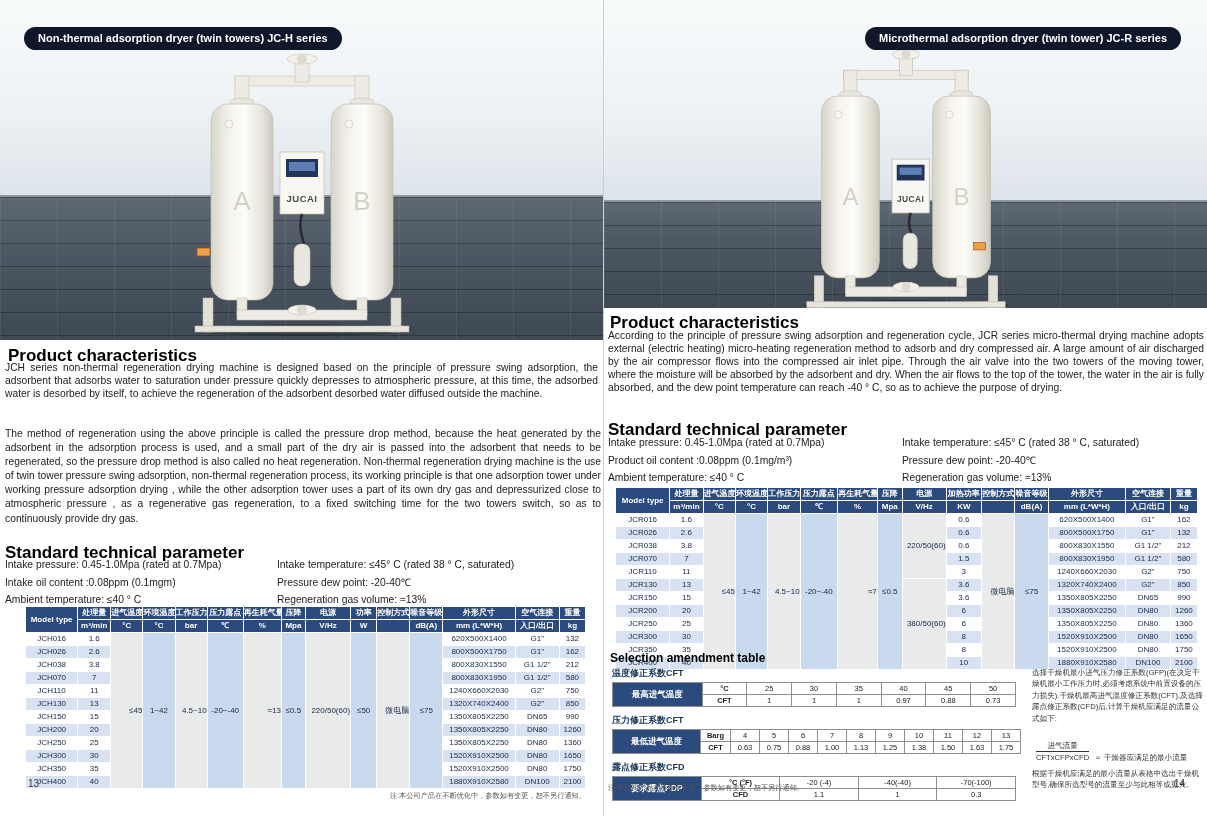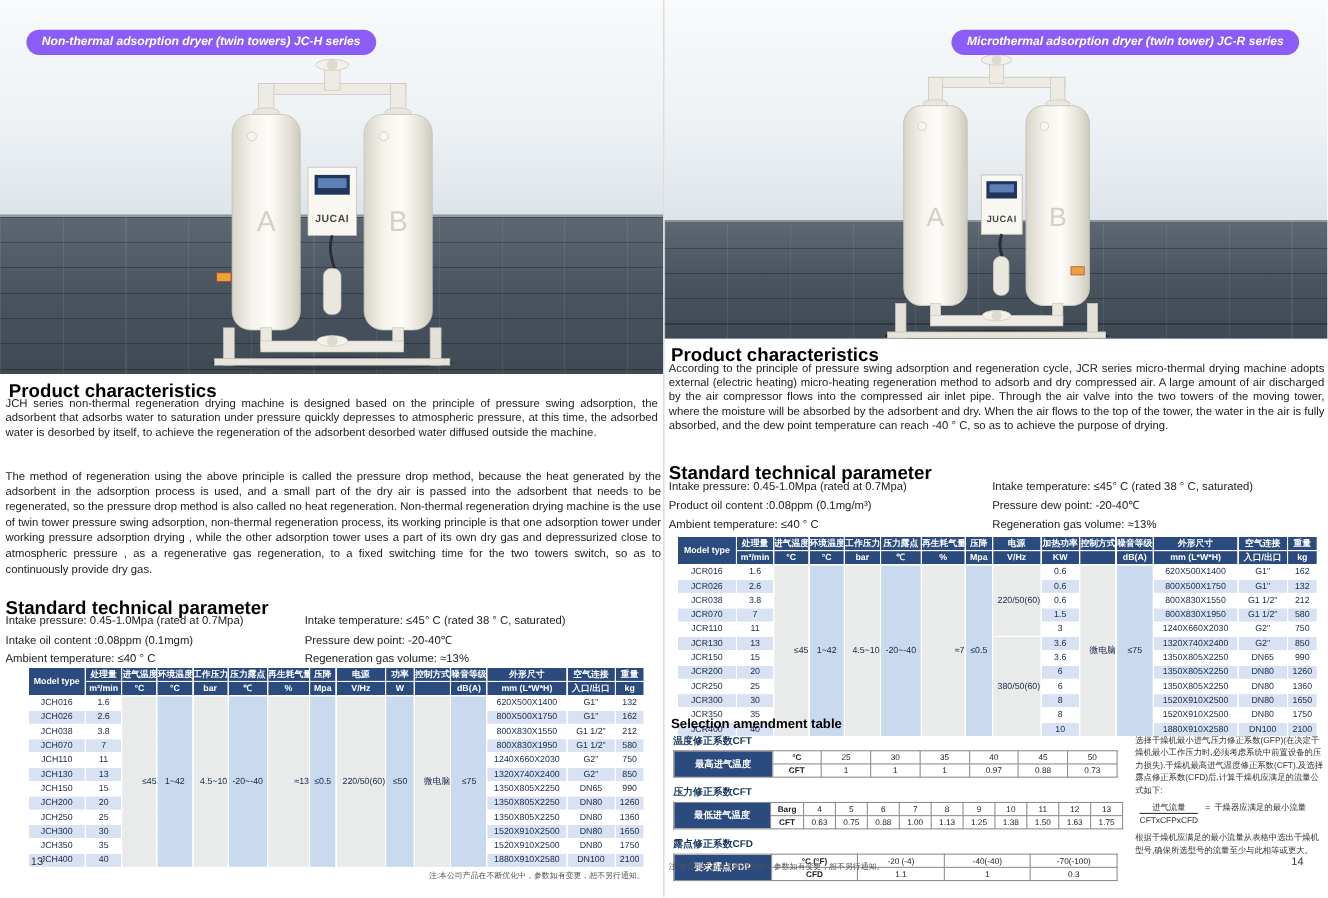--- a/index.html
+++ b/index.html
@@ -14,23 +14,23 @@
   .wall{position:absolute;left:0;top:0;width:100%;
         background:linear-gradient(180deg,#f8fafb 0%,#eef2f5 55%,#dde4ea 100%);}
   .floor{position:absolute;left:0;width:100%;
         background:
          repeating-linear-gradient(90deg, rgba(255,255,255,.07) 0 1px, transparent 1px 57px),
          repeating-linear-gradient(180deg, rgba(0,0,0,.28) 0 1px, transparent 1px 23px),
          linear-gradient(180deg,#5d6873 0%,#4a5561 45%,#3e4954 100%);}
   .horizon{position:absolute;left:0;width:100%;height:2px;background:#8d959d;}
   .machine{position:absolute;left:50%;}
 
-  .banner{position:absolute;background:#8b5cf6;color:#fff;font-weight:bold;
+  .banner{position:absolute;background:#0f172a;color:#fff;font-weight:bold;
           font-size:11px;line-height:23px;height:23px;padding:0 14px;border-radius:12px;
-          white-space:nowrap;font-style:italic;}
+          white-space:nowrap;}
 
   .h1{position:absolute;font-size:17px;font-weight:bold;color:#000;}
   .para{position:absolute;font-size:10.3px;color:#222;text-align:justify;}
   .paramcol{position:absolute;font-size:10.3px;color:#222;}
   .paramcol div{height:17.6px;line-height:17.6px;white-space:nowrap;}
 
   
   .twrap{position:absolute;}
   table.spec{border-collapse:collapse;table-layout:fixed;width:100%;}
   .spec th,.spec td{border:1px solid #fff;padding:0;text-align:center;overflow:hidden;
@@ -46,21 +46,21 @@
   
   .selArea{position:absolute;}
   .selTitle{font-size:9px;font-weight:bold;color:#17375e;margin:0 0 2px 0;}
   table.sel{border-collapse:collapse;table-layout:fixed;width:100%;margin-bottom:7px;}
   .sel td{border:1px solid #8f8f8f;text-align:center;font-size:7.5px;height:11px;
           line-height:11px;padding:0 1px;color:#222;overflow:hidden;white-space:nowrap;}
   .sel td.lbl{background:#2b4a7d;color:#fff;font-weight:bold;font-size:8.5px;}
   .sel td.hd{font-weight:bold;}
 
   .sideText{position:absolute;font-size:7.6px;line-height:1.5;color:#333;}
-  .formula{display:flex;align-items:flex-start;gap:5px;margin:4px 0 4px 4px;}
+  .formula{display:flex;align-items:flex-end;gap:5px;margin:16px 0 4px 4px;}
   .frac{text-align:center;}
   .frac .top{border-bottom:1px solid #333;padding:0 8px;}
   .selHead{position:absolute;font-size:12px;font-weight:bold;color:#000;}
 </style>
 </head>
 <body>
 
 <div class="page" id="pageL">
   <div class="photo" style="height:340px">
     <div class="wall" style="height:196px"></div>

